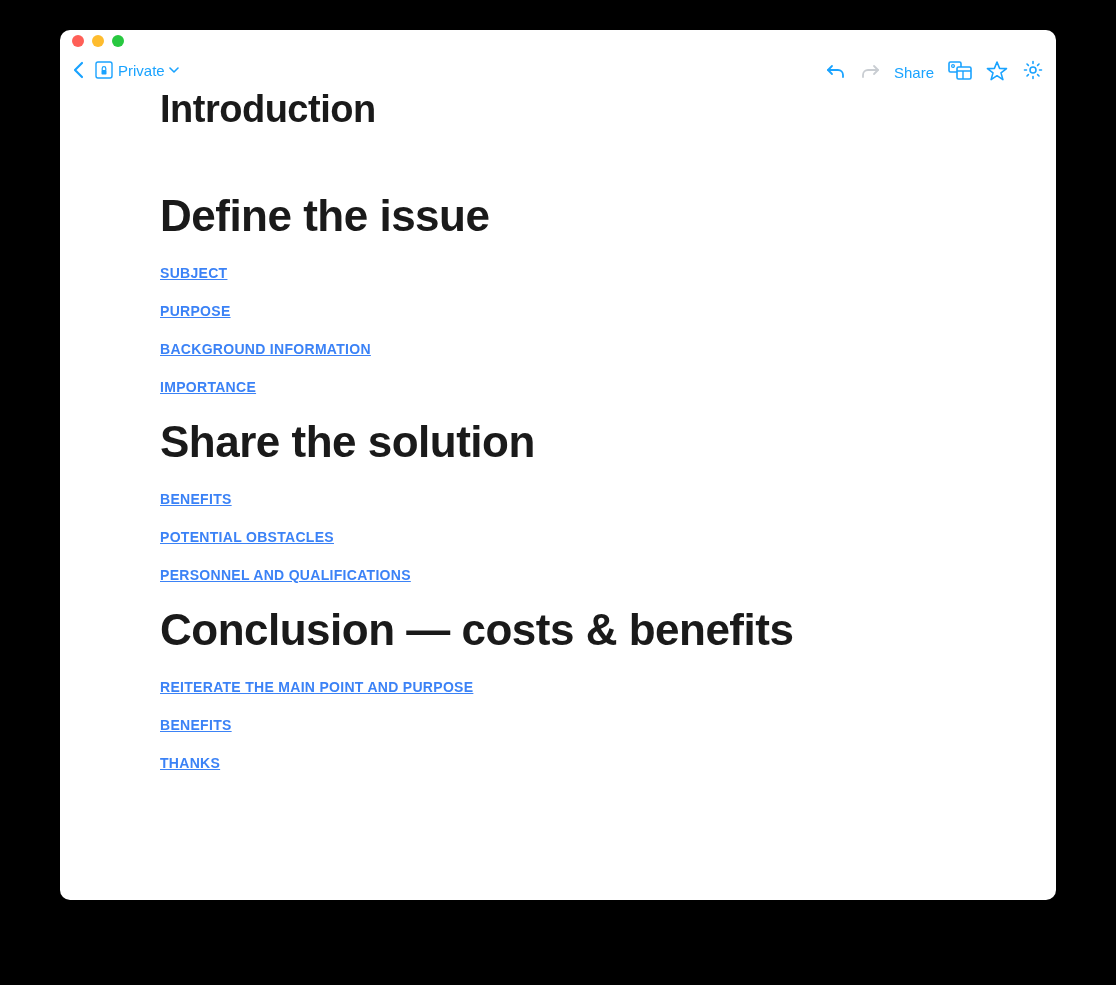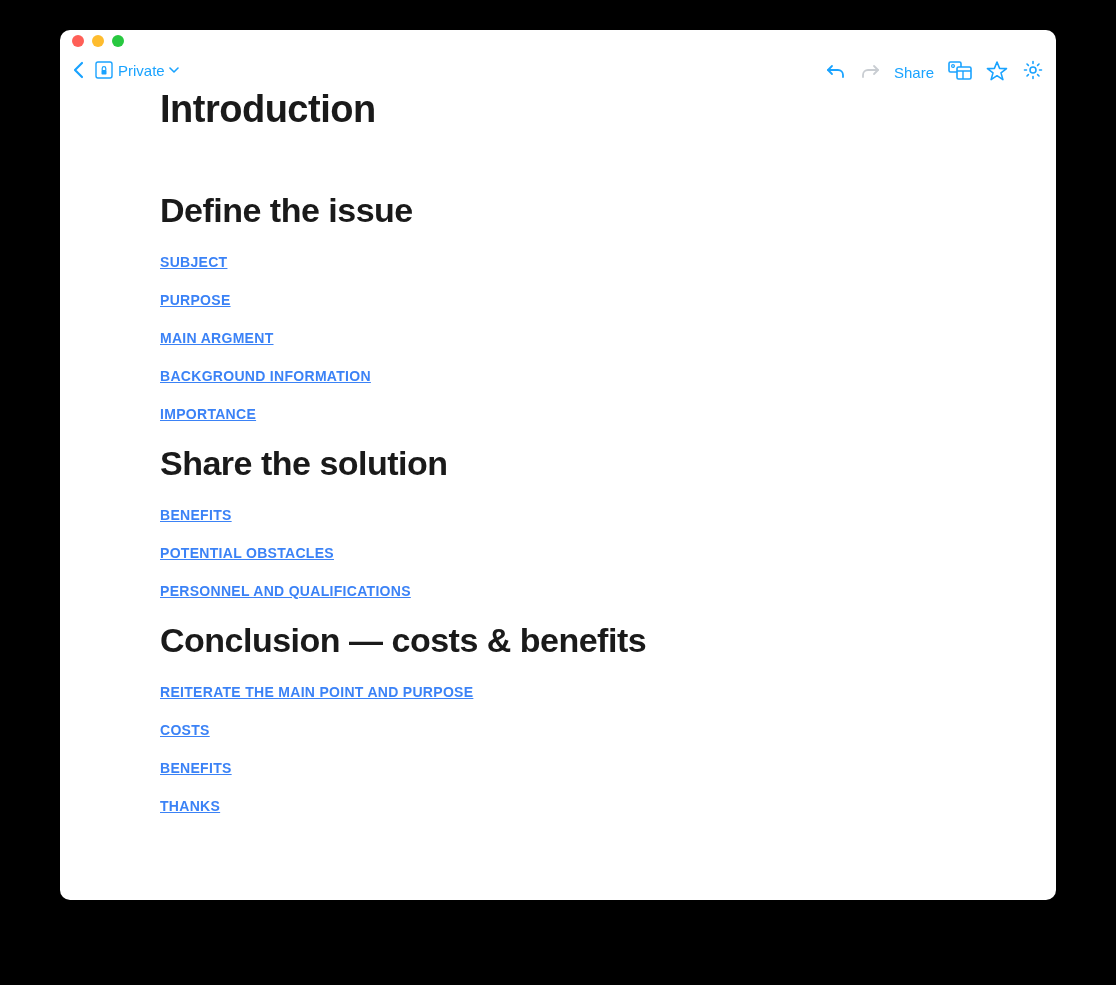--- a/index.html
+++ b/index.html
@@ -69,21 +69,21 @@
     padding: 0 0 40px 100px;
   }
   h1.doc-title {
     font-size: 38px;
     font-weight: 700;
     color: #1a1a1a;
     letter-spacing: -0.5px;
     margin-bottom: 60px;
   }
   h2.section-heading {
-    font-size: 34px;
+    font-size: 44px;
     font-weight: 700;
     color: #1a1a1a;
     letter-spacing: -0.5px;
     margin-top: 8px;
     margin-bottom: 24px;
   }
   .sub-item {
     font-size: 14px;
     font-weight: 700;
     color: #3b82f6;
@@ -162,33 +162,31 @@
     </div>
   </div>
 
   <div class="content">
     <h1 class="doc-title">Introduction</h1>
 
     <div class="section">
       <h2 class="section-heading">Define the issue</h2>
       <div class="sub-item">SUBJECT</div>
       <div class="sub-item">PURPOSE</div>
-      <div class="sub-item">MAIN ARGMENT</div>
       <div class="sub-item">BACKGROUND INFORMATION</div>
       <div class="sub-item">IMPORTANCE</div>
     </div>
 
     <div class="section">
       <h2 class="section-heading">Share the solution</h2>
       <div class="sub-item">BENEFITS</div>
       <div class="sub-item">POTENTIAL OBSTACLES</div>
       <div class="sub-item">PERSONNEL AND QUALIFICATIONS</div>
     </div>
 
     <div class="section">
       <h2 class="section-heading">Conclusion — costs &amp; benefits</h2>
       <div class="sub-item">REITERATE THE MAIN POINT AND PURPOSE</div>
-      <div class="sub-item">COSTS</div>
       <div class="sub-item">BENEFITS</div>
       <div class="sub-item">THANKS</div>
     </div>
   </div>
 </div>
 
 </body></html>

